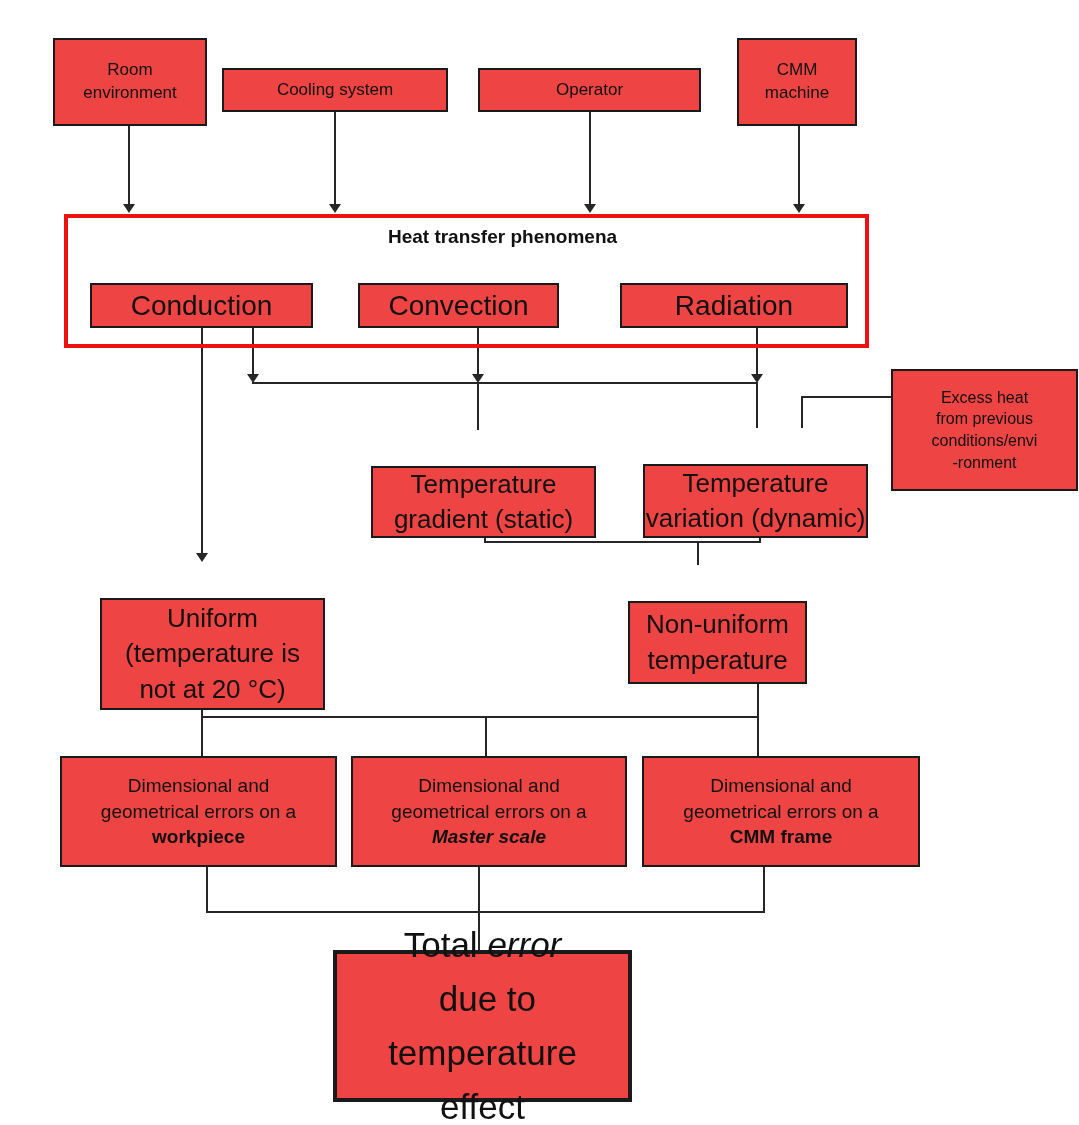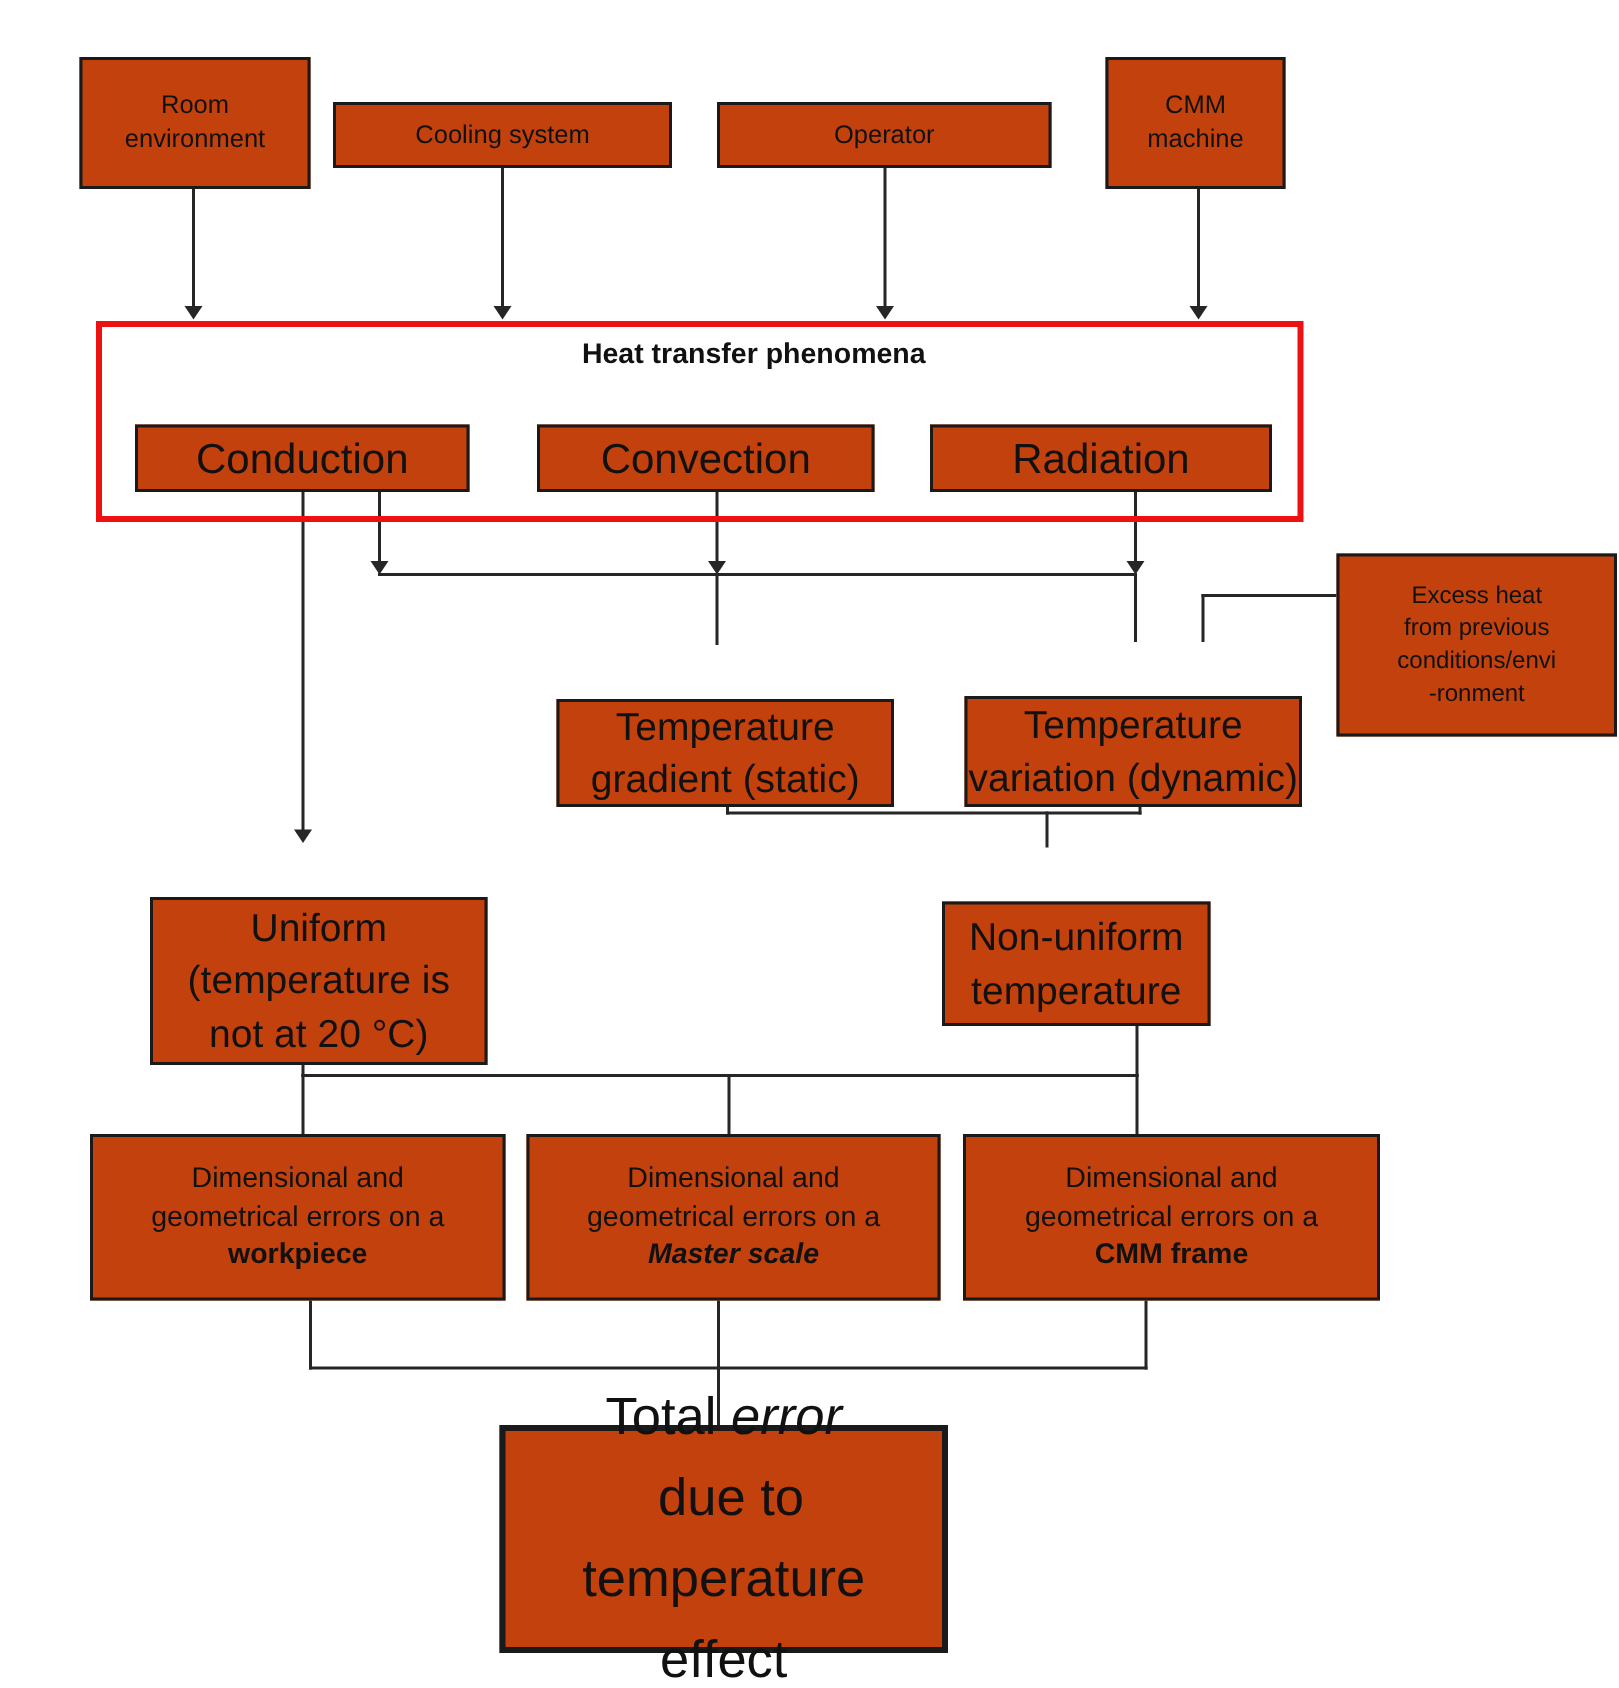--- a/index.html
+++ b/index.html
@@ -7,21 +7,21 @@
     --line:#262626;
     --border:#1a1a1a;
   }
   html,body{margin:0;padding:0;background:#fff;}
   .canvas{
     position:relative;width:1079px;height:1125px;background:#fff;
     font-family:"Liberation Sans",sans-serif;color:#111;overflow:hidden;
   }
   .node{
     position:absolute;box-sizing:border-box;border:2px solid var(--border);
-    background:#c2410c;display:flex;align-items:center;justify-content:center;
+    background:#ef4444;display:flex;align-items:center;justify-content:center;
     text-align:center;line-height:1.35;z-index:3;
   }
   .pre{white-space:pre-line;}
   .heatbox{
     position:absolute;box-sizing:border-box;border:4px solid var(--red);
     background:transparent;z-index:2;
   }
   .heat-title{
     position:absolute;text-align:center;font-weight:bold;z-index:3;margin-left:36px;
   }
@@ -62,21 +62,21 @@
   <div class="vline" style="left:334px;top:112px;height:93px"></div>
   <div class="ah" style="left:329px;top:204px"></div>
   <div class="vline" style="left:589px;top:112px;height:93px"></div>
   <div class="ah" style="left:584px;top:204px"></div>
   <div class="vline" style="left:798px;top:126px;height:79px"></div>
   <div class="ah" style="left:793px;top:204px"></div>
 
   <div class="heatbox" style="left:64px;top:214px;width:805px;height:134px"></div>
   <div class="heat-title" style="left:64px;top:226px;width:805px;font-size:19px">Heat transfer phenomena</div>
   <div class="node big" style="left:90px;top:283px;width:223px;height:45px">Conduction</div>
-  <div class="node big" style="left:358px;top:283px;width:225px;height:45px">Convection</div>
+  <div class="node big" style="left:358px;top:283px;width:201px;height:45px">Convection</div>
   <div class="node big" style="left:620px;top:283px;width:228px;height:45px">Radiation</div>
 
   <div class="vline" style="left:201px;top:327px;height:227px"></div>
   <div class="ah" style="left:196px;top:553px"></div>
 
   <div class="vline" style="left:252px;top:327px;height:48px"></div>
   <div class="ah" style="left:247px;top:374px"></div>
 
   <div class="vline" style="left:477px;top:327px;height:48px"></div>
   <div class="ah" style="left:472px;top:374px"></div>

